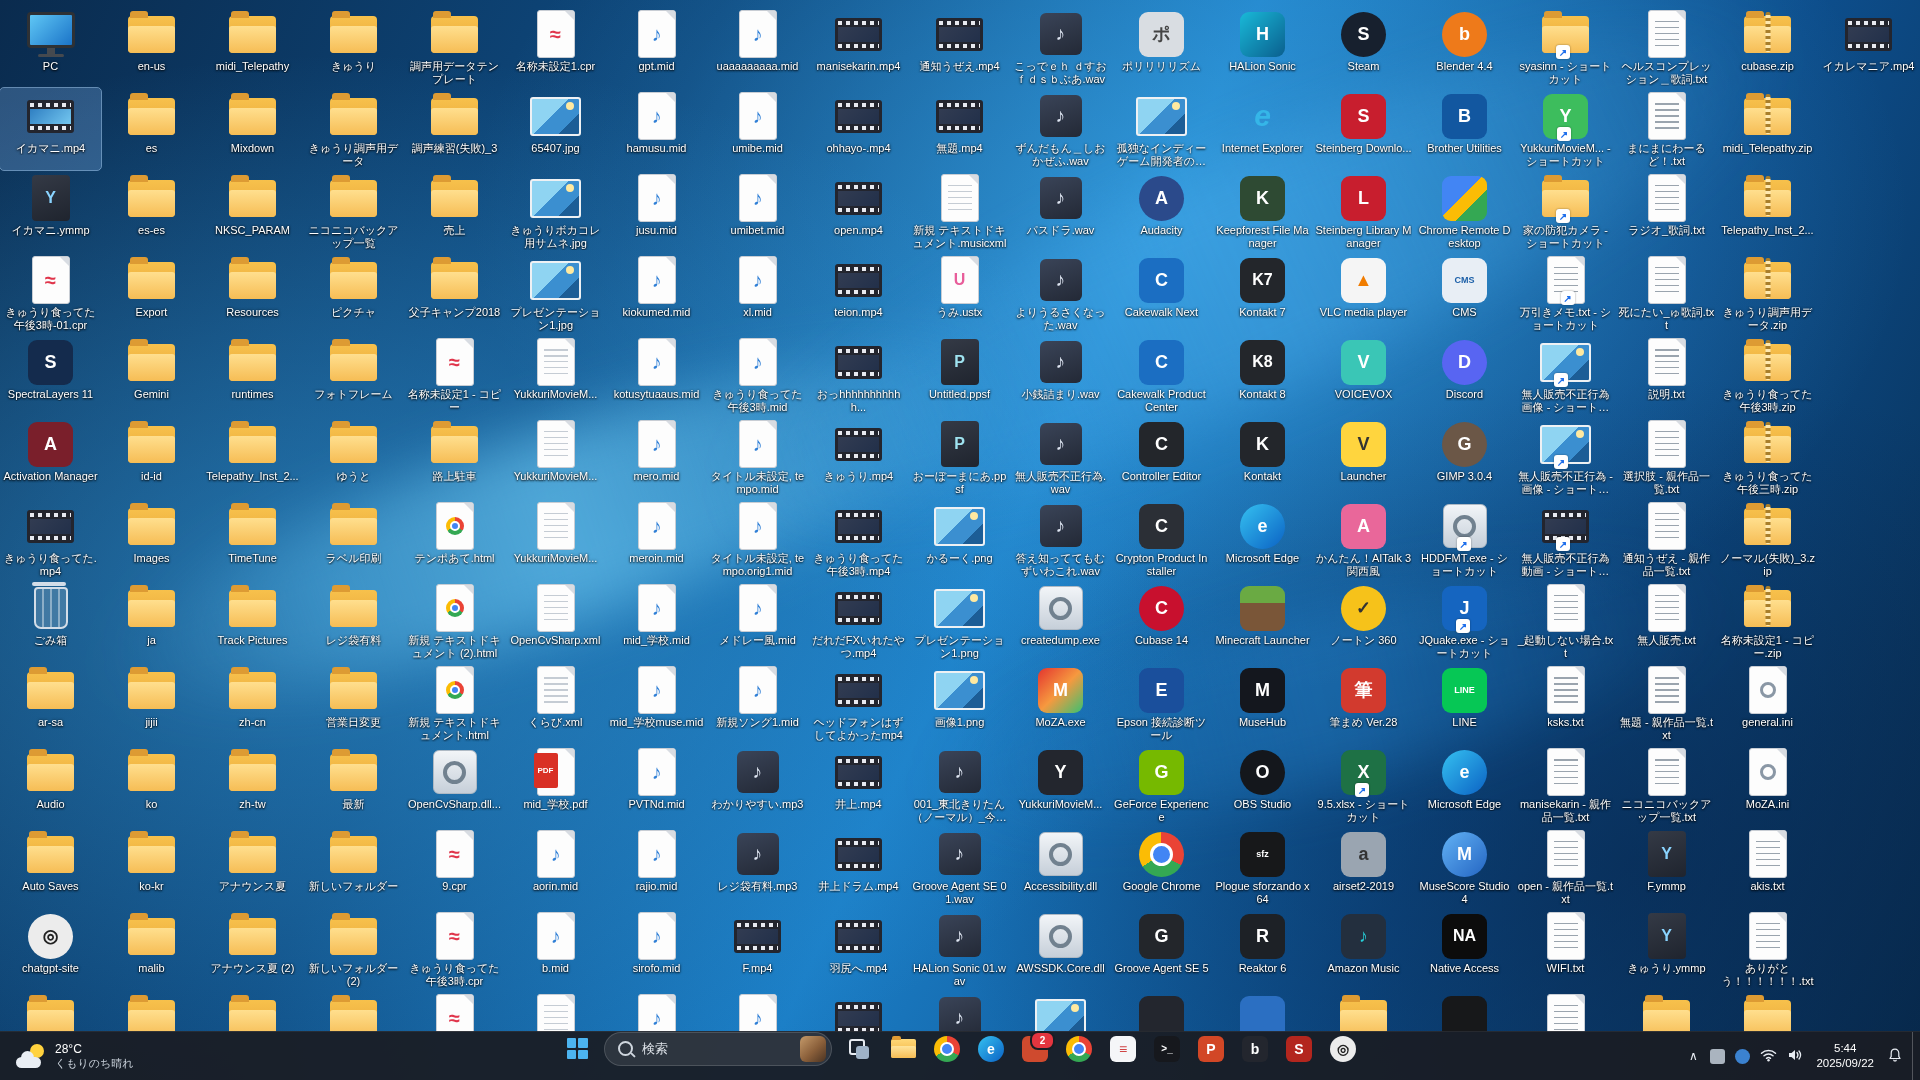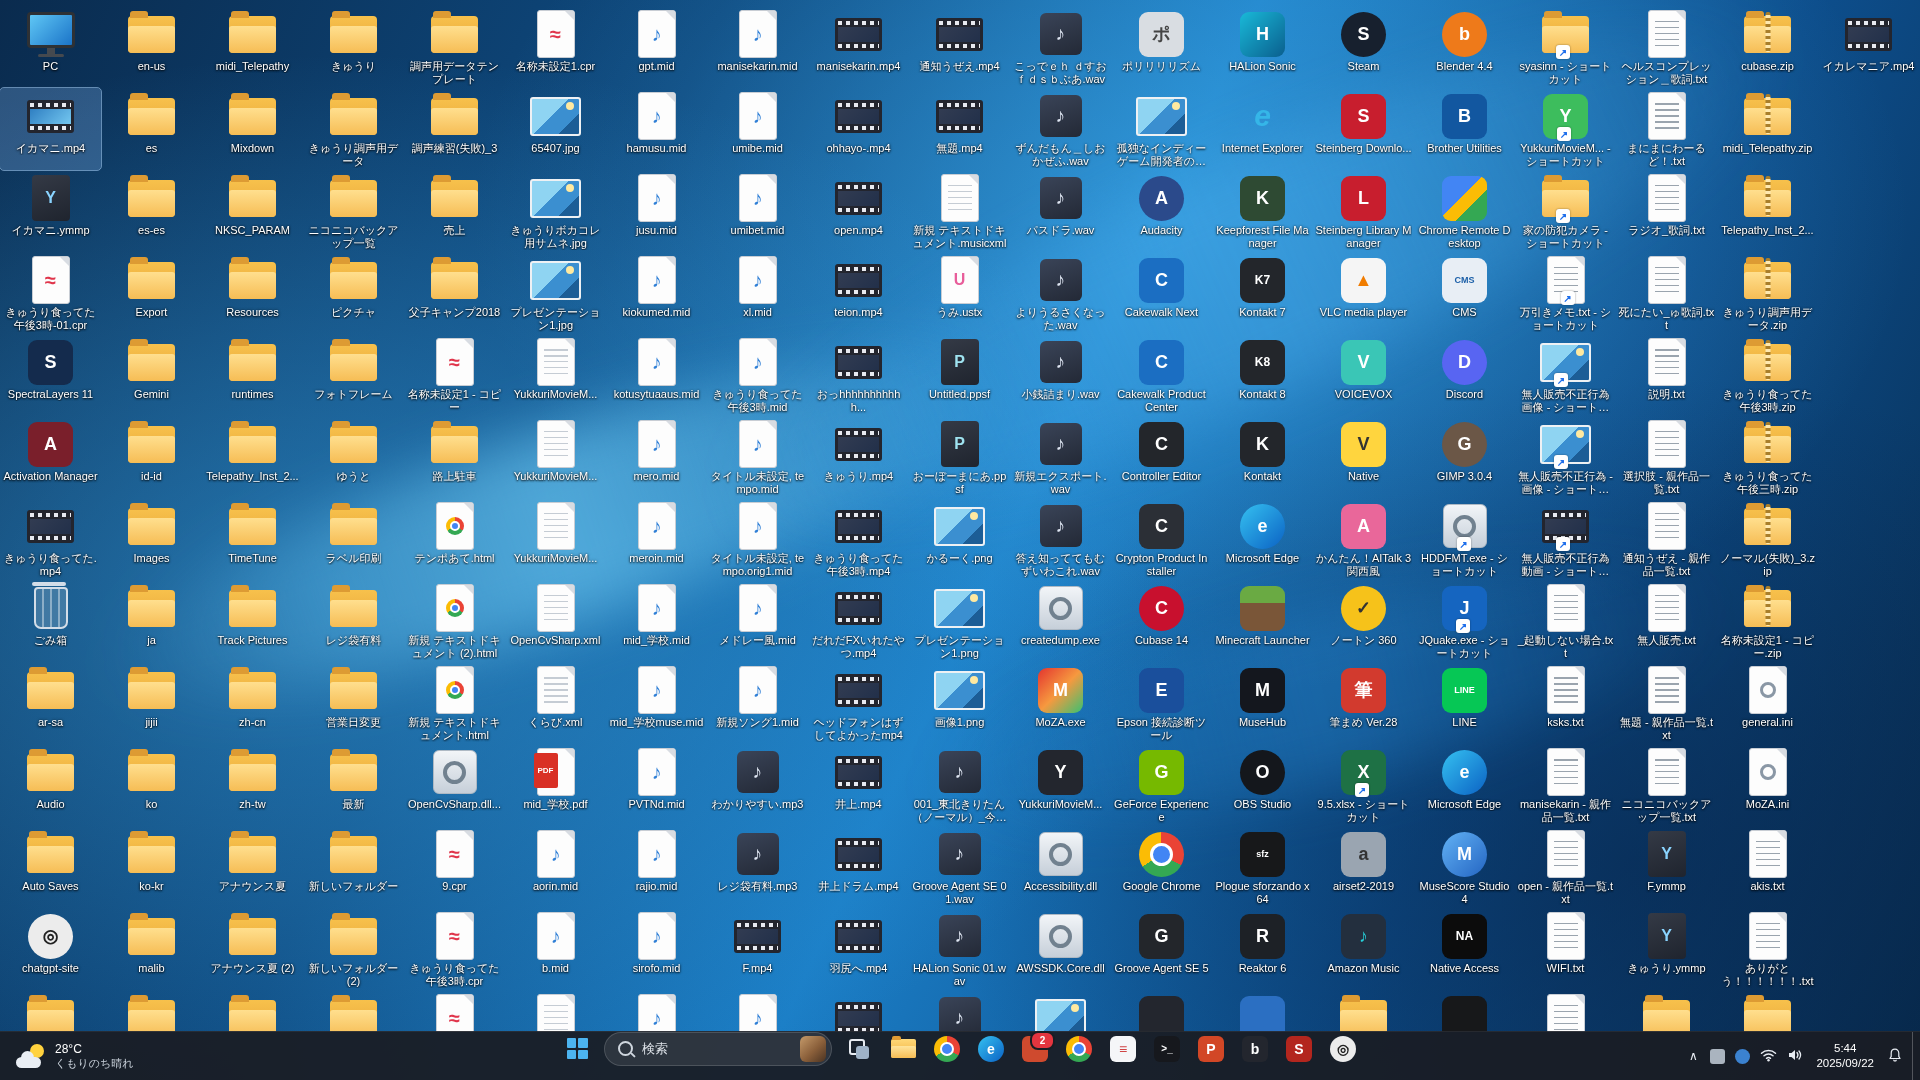--- a/index.html
+++ b/index.html
@@ -62,21 +62,21 @@
   .f-wav{width:42px;height:42px;border-radius:6px;background:linear-gradient(160deg,#3a4458,#232936);display:flex;align-items:center;justify-content:center;color:#dfe6f2;font-size:19px;}
   .f-img{width:47px;height:35px;border-radius:3px;border:2px solid #eef1f4;position:relative;
     background:linear-gradient(135deg,#8fd4f2 0 45%,#3b8fd0 45% 75%,#1c5d96 75%);}
   .f-img::before{content:"";position:absolute;top:3px;right:5px;width:8px;height:8px;border-radius:50%;background:#ffe9a0;}
   .f-exe{width:42px;height:42px;border-radius:6px;background:linear-gradient(180deg,#f2f5f8,#c6cfd9);border:1px solid #aeb9c4;display:flex;align-items:center;justify-content:center;}
   .f-dark{width:38px;height:46px;border-radius:4px;background:linear-gradient(160deg,#343a46,#1f242e);display:flex;align-items:center;justify-content:center;font-weight:bold;font-size:16px;}
   
   .f-app{width:45px;height:45px;border-radius:9px;display:flex;align-items:center;justify-content:center;color:#fff;font-weight:bold;position:relative;}
   .f-app.circle{border-radius:50%;}
   .f-app .g{font-size:18px;}
-  .f-app .g.t2{font-size:12px;}
+  .f-app .g.t2{font-size:16px;}
   .f-app .g.t3{font-size:9px;letter-spacing:0;}
   .f-app .g.big{font-size:30px;font-style:italic;}
   .f-app.chrome{background:conic-gradient(#ea4335 0 33%,#34a853 33% 66%,#fbbc05 66%);}
   .f-app .cball{width:17px;height:17px;background:#4285f4;border:3px solid #fff;border-radius:50%;}
   .sc{position:absolute;left:14px;bottom:0;width:14px;height:14px;background:#fff;border-radius:3px;display:flex;align-items:center;justify-content:center;color:#1f6feb;font-size:10px;font-weight:bold;box-shadow:0 0 2px rgba(0,0,0,.45);}
 
   
   .taskbar{position:absolute;left:0;right:0;bottom:0;height:48px;background:rgba(25,29,36,.94);border-top:1px solid rgba(255,255,255,.06);z-index:5;}
   .tb-left{position:absolute;left:6px;top:3px;bottom:3px;display:flex;align-items:center;gap:9px;padding:0 10px;border-radius:6px;}
   .wicon{position:relative;width:30px;height:25px;}
@@ -171,21 +171,21 @@
             </div>
           </div>
           <div class="label">gpt.mid</div>
         </div>
         <div class="icon" title="uaaaaaaaaa.mid">
           <div class="art">
             <div class="f-page">
               <span class="note">♪</span>
             </div>
           </div>
-          <div class="label">manisekarin.mid</div>
+          <div class="label">uaaaaaaaaa.mid</div>
         </div>
         <div class="icon" title="manisekarin.mp4">
           <div class="art">
             <div class="f-film">
               <span class="fill"></span>
             </div>
           </div>
           <div class="label">manisekarin.mp4</div>
         </div>
         <div class="icon" title="通知うぜえ.mp4">
@@ -856,21 +856,21 @@
             <div class="f-dark">
               <span style="color: rgb(159, 227, 240);">P</span>
             </div>
           </div>
           <div class="label">おーぼーまにあ.ppsf</div>
         </div>
         <div class="icon" title="新規エクスポート.wav">
           <div class="art">
             <div class="f-wav">♪</div>
           </div>
-          <div class="label">新規エクスポート.wav</div>
+          <div class="label">無人販売不正行為.wav</div>
         </div>
         <div class="icon" title="Controller Editor">
           <div class="art">
             <div class="f-app" style="background: rgb(35, 38, 43);">
               <span class="g">C</span>
             </div>
           </div>
           <div class="label">Controller Editor</div>
         </div>
         <div class="icon" title="Kontakt">
@@ -880,21 +880,21 @@
             </div>
           </div>
           <div class="label">Kontakt</div>
         </div>
         <div class="icon" title="VoiSona">
           <div class="art">
             <div class="f-app" style="background: rgb(255, 213, 62);">
               <span class="g" style="color: rgb(51, 51, 51);">V</span>
             </div>
           </div>
-          <div class="label">Native</div>
+          <div class="label">Launcher</div>
         </div>
         <div class="icon" title="GIMP 3.0.4">
           <div class="art">
             <div class="f-app circle" style="background: rgb(107, 87, 71);">
               <span class="g">G</span>
             </div>
           </div>
           <div class="label">GIMP 3.0.4</div>
         </div>
         <div class="icon" title="無人販売不正行為 - 画像 - ショートカット">

